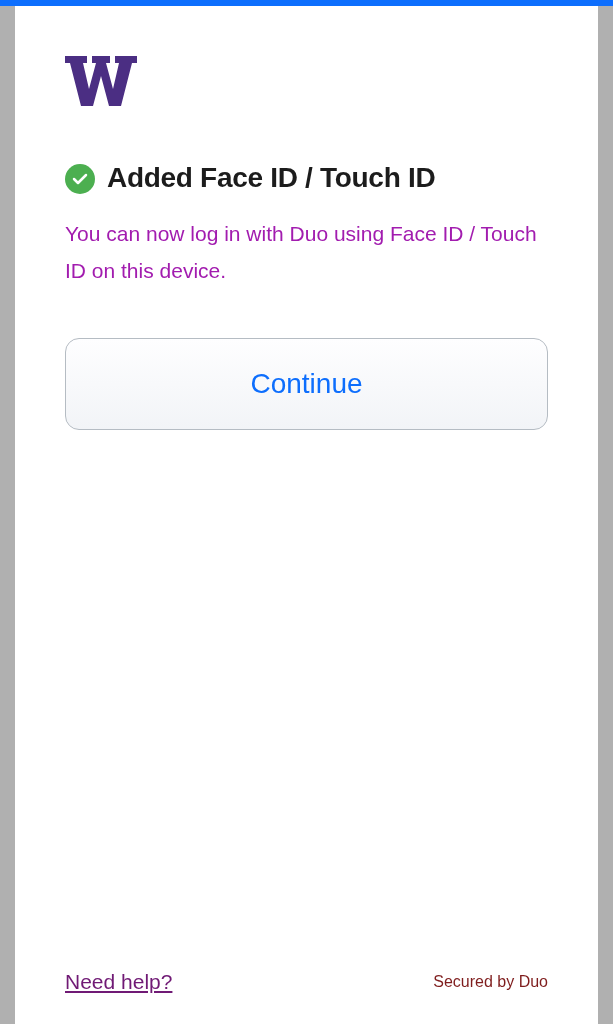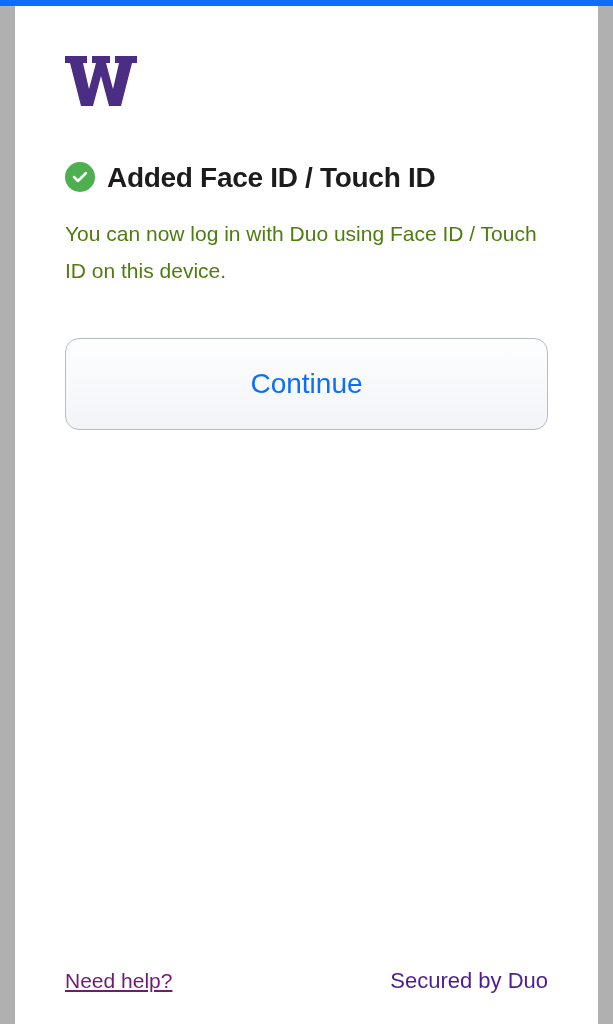--- a/index.html
+++ b/index.html
@@ -25,21 +25,21 @@
       margin: 0 15px;
       height: calc(1024px - 6px);
       position: relative;
       padding: 50px 50px 0 50px;
     }
     .logo {
       margin-bottom: 52px;
     }
     .title-row {
       display: flex;
-      align-items: flex-start;
+      align-items: flex-end;
       gap: 12px;
       margin-bottom: 22px;
     }
     .check-circle {
       width: 30px;
       height: 30px;
       background: #4caf50;
       border-radius: 50%;
       display: flex;
       align-items: center;
@@ -51,21 +51,21 @@
       height: 16px;
     }
     .title-text {
       font-size: 28px;
       font-weight: 700;
       color: #1c1c1c;
       letter-spacing: -0.3px;
     }
     .description {
       font-size: 21px;
-      color: #4d7c0f;
+      color: #a21caf;
       line-height: 1.75;
       margin-bottom: 48px;
     }
     .continue-btn {
       width: 100%;
       height: 92px;
       background: linear-gradient(to bottom, #fefeff, #f2f4f7);
       border: 1px solid #b5bcc3;
       border-radius: 14px;
       font-size: 28px;
@@ -83,22 +83,22 @@
       justify-content: space-between;
       align-items: center;
     }
     .help-link {
       font-size: 21px;
       color: #701a75;
       text-decoration: underline;
       cursor: pointer;
     }
     .secured-text {
-      font-size: 22px;
-      color: #4c1d95;
+      font-size: 16px;
+      color: #7f1d1d;
     }
   </style>
 </head>
 <body>
 
 <div class="top-bar"></div>
 
 <div class="panel">
 
   <div class="logo">

